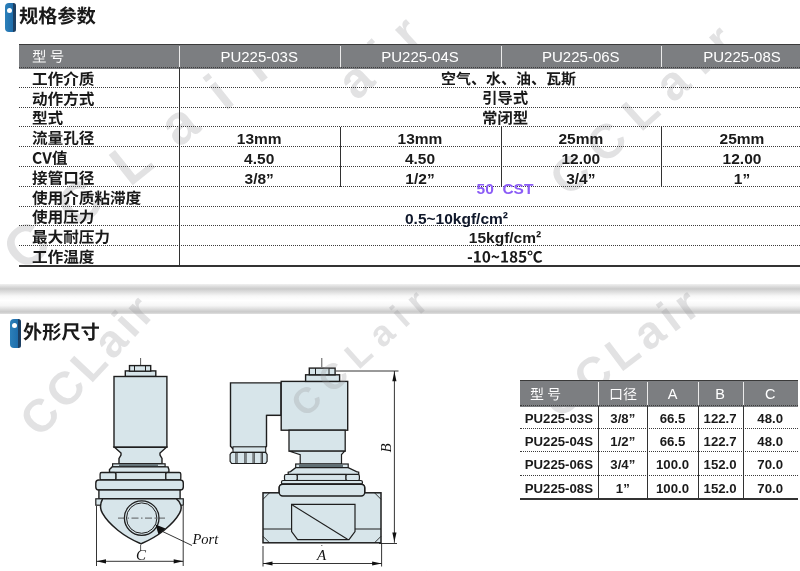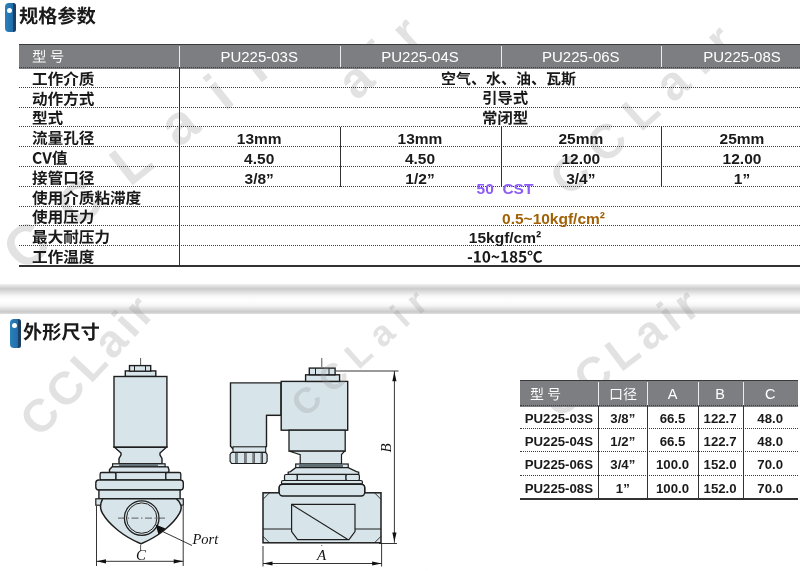--- a/index.html
+++ b/index.html
@@ -179,21 +179,21 @@
 <div style="position:absolute;left:642.0px;top:130.4px;width:200px;text-align:center;font-size:15.5px;font-weight:bold;color:#1a1a1a;line-height:17.5px;white-space:nowrap">25mm</div>
 <div style="position:absolute;left:159.2px;top:150.2px;width:200px;text-align:center;font-size:15.5px;font-weight:bold;color:#1a1a1a;line-height:17.5px;white-space:nowrap">4.50</div>
 <div style="position:absolute;left:320.0px;top:150.2px;width:200px;text-align:center;font-size:15.5px;font-weight:bold;color:#1a1a1a;line-height:17.5px;white-space:nowrap">4.50</div>
 <div style="position:absolute;left:480.8px;top:150.2px;width:200px;text-align:center;font-size:15.5px;font-weight:bold;color:#1a1a1a;line-height:17.5px;white-space:nowrap">12.00</div>
 <div style="position:absolute;left:642.0px;top:150.2px;width:200px;text-align:center;font-size:15.5px;font-weight:bold;color:#1a1a1a;line-height:17.5px;white-space:nowrap">12.00</div>
 <div style="position:absolute;left:159.2px;top:170.0px;width:200px;text-align:center;font-size:15.5px;font-weight:bold;color:#1a1a1a;line-height:17.5px;white-space:nowrap">3/8”</div>
 <div style="position:absolute;left:320.0px;top:170.0px;width:200px;text-align:center;font-size:15.5px;font-weight:bold;color:#1a1a1a;line-height:17.5px;white-space:nowrap">1/2”</div>
 <div style="position:absolute;left:480.8px;top:170.0px;width:200px;text-align:center;font-size:15.5px;font-weight:bold;color:#1a1a1a;line-height:17.5px;white-space:nowrap">3/4”</div>
 <div style="position:absolute;left:642.0px;top:170.0px;width:200px;text-align:center;font-size:15.5px;font-weight:bold;color:#1a1a1a;line-height:17.5px;white-space:nowrap">1”</div>
 <div style="position:absolute;left:405.0px;top:180px;width:200px;text-align:center;font-size:15.5px;font-weight:bold;color:#8b5cf6;line-height:17.5px;white-space:nowrap">50&nbsp;&nbsp;CST</div>
-<div style="position:absolute;left:405.0px;top:209.6px;width:200px;text-align:right;font-size:15.5px;font-weight:bold;color:#a16207;line-height:17.5px;white-space:nowrap">0.5~10kgf/cm²</div>
+<div style="position:absolute;left:405.0px;top:209.6px;width:200px;text-align:left;font-size:15.5px;font-weight:bold;color:#0f172a;line-height:17.5px;white-space:nowrap">0.5~10kgf/cm²</div>
 <div style="position:absolute;left:405.0px;top:229.4px;width:200px;text-align:center;font-size:15.5px;font-weight:bold;color:#1a1a1a;line-height:17.5px;white-space:nowrap">15kgf/cm²</div>
 <svg style="position:absolute;left:467.2px;top:248.6px" width="77" height="18" viewBox="0 0 77 18">
     <path d="M0.8 10.0H5.0V8.3H0.8Z M7.0 13.6H13.8V11.7H11.7V2.1H10.0C9.3 2.6 8.5 2.9 7.3 3.1V4.5H9.4V11.7H7.0Z M19.3 13.8C21.7 13.8 23.2 11.7 23.2 7.8C23.2 3.9 21.7 1.9 19.3 1.9C17.0 1.9 15.5 3.9 15.5 7.8C15.5 11.7 17.0 13.8 19.3 13.8ZM19.3 12.0C18.3 12.0 17.6 11.0 17.6 7.8C17.6 4.6 18.3 3.7 19.3 3.7C20.3 3.7 21.0 4.6 21.0 7.8C21.0 11.0 20.3 12.0 19.3 12.0Z M29.9 9.3C30.7 9.3 31.6 8.8 32.4 7.5L31.2 6.6C30.8 7.3 30.4 7.7 29.9 7.7C29.0 7.7 28.3 6.3 26.9 6.3C26.1 6.3 25.2 6.8 24.4 8.0L25.6 8.9C26.0 8.3 26.4 7.9 26.9 7.9C27.8 7.9 28.5 9.3 29.9 9.3Z M34.2 13.6H41.1V11.7H38.9V2.1H37.3C36.5 2.6 35.8 2.9 34.6 3.1V4.5H36.7V11.7H34.2Z M46.6 13.8C48.9 13.8 50.4 12.4 50.4 10.7C50.4 9.2 49.6 8.2 48.5 7.7V7.6C49.2 7.1 50.0 6.1 50.0 5.0C50.0 3.2 48.7 2.0 46.6 2.0C44.7 2.0 43.2 3.1 43.2 5.0C43.2 6.2 43.8 7.0 44.7 7.7V7.7C43.7 8.3 42.8 9.3 42.8 10.7C42.8 12.5 44.4 13.8 46.6 13.8ZM47.3 7.0C46.1 6.6 45.2 6.0 45.2 5.0C45.2 4.1 45.8 3.5 46.6 3.5C47.6 3.5 48.1 4.2 48.1 5.1C48.1 5.8 47.8 6.5 47.3 7.0ZM46.6 12.2C45.6 12.2 44.7 11.5 44.7 10.5C44.7 9.6 45.2 8.9 45.8 8.3C47.2 9.0 48.3 9.5 48.3 10.6C48.3 11.6 47.6 12.2 46.6 12.2Z M55.4 13.8C57.5 13.8 59.4 12.3 59.4 9.8C59.4 7.3 57.8 6.2 55.9 6.2C55.3 6.2 54.9 6.3 54.5 6.5L54.7 4.1H58.8V2.1H52.7L52.4 7.7L53.5 8.3C54.1 7.9 54.5 7.8 55.2 7.8C56.3 7.8 57.1 8.5 57.1 9.8C57.1 11.2 56.3 11.9 55.1 11.9C54.0 11.9 53.2 11.4 52.6 10.8L51.5 12.2C52.4 13.1 53.6 13.8 55.4 13.8Z M63.1 6.4C64.4 6.4 65.5 5.4 65.5 4.0C65.5 2.6 64.4 1.5 63.1 1.5C61.7 1.5 60.6 2.6 60.6 4.0C60.6 5.4 61.7 6.4 63.1 6.4ZM63.1 5.3C62.4 5.3 61.9 4.8 61.9 4.0C61.9 3.2 62.4 2.7 63.1 2.7C63.8 2.7 64.3 3.2 64.3 4.0C64.3 4.8 63.8 5.3 63.1 5.3ZM71.7 13.8C73.1 13.8 74.3 13.2 75.3 12.1L74.0 10.7C73.4 11.3 72.7 11.8 71.7 11.8C69.9 11.8 68.7 10.3 68.7 7.8C68.7 5.4 70.0 3.9 71.8 3.9C72.6 3.9 73.2 4.2 73.8 4.8L75.1 3.4C74.3 2.6 73.2 1.9 71.8 1.9C68.8 1.9 66.4 4.1 66.4 7.9C66.4 11.7 68.7 13.8 71.7 13.8Z" fill="#1a1a1a"></path>
   </svg>
 <div style="position:absolute;left:519.5px;top:379.5px;width:278.5px;height:26.69999999999999px;background:#7c7e81;border-top:1.6px solid #3a3a3a"></div>
 <div style="position:absolute;left:598.3px;top:381.5px;width:1px;height:23.69999999999999px;background:#ebebeb"></div>
 <div style="position:absolute;left:647.3px;top:381.5px;width:1px;height:23.69999999999999px;background:#ebebeb"></div>
 <div style="position:absolute;left:697.7px;top:381.5px;width:1px;height:23.69999999999999px;background:#ebebeb"></div>
 <div style="position:absolute;left:742.5px;top:381.5px;width:1px;height:23.69999999999999px;background:#ebebeb"></div>
 <svg style="position:absolute;left:529.5px;top:386.6px" width="33" height="16" viewBox="0 0 33 16">

